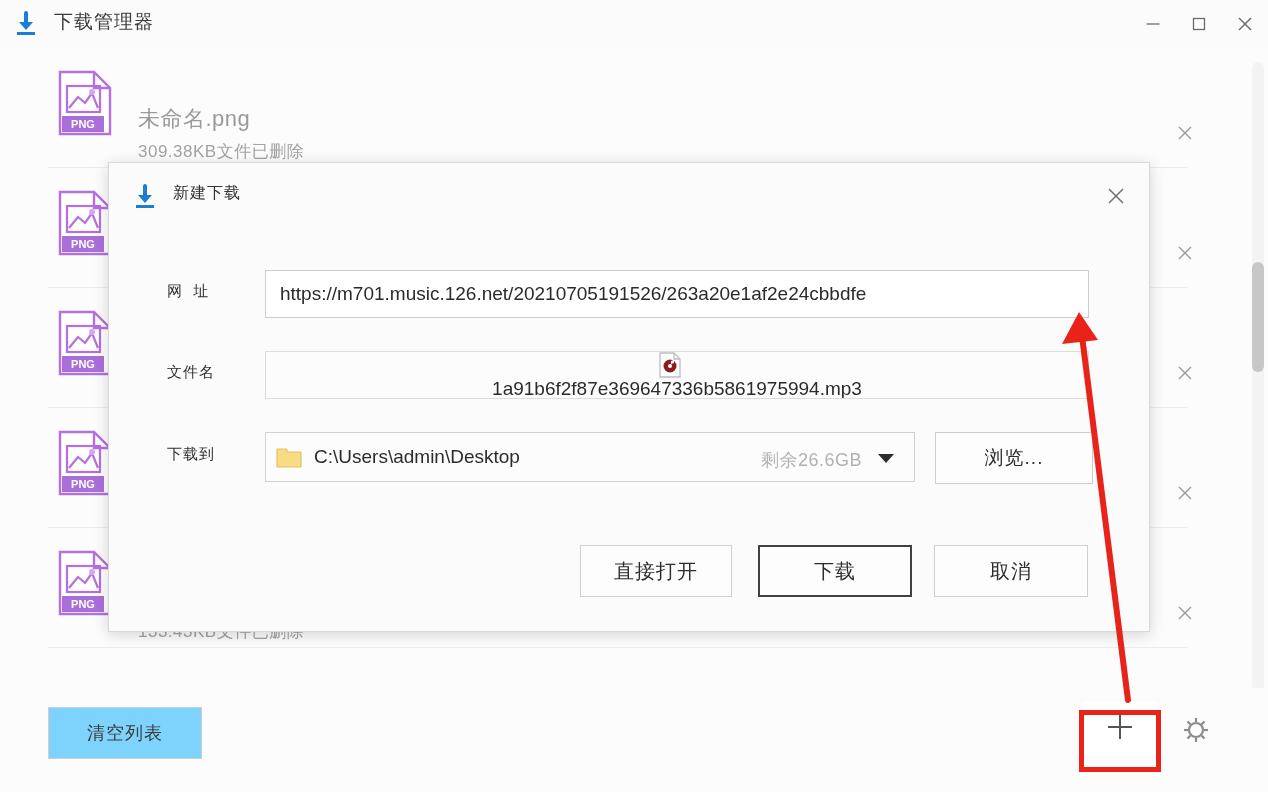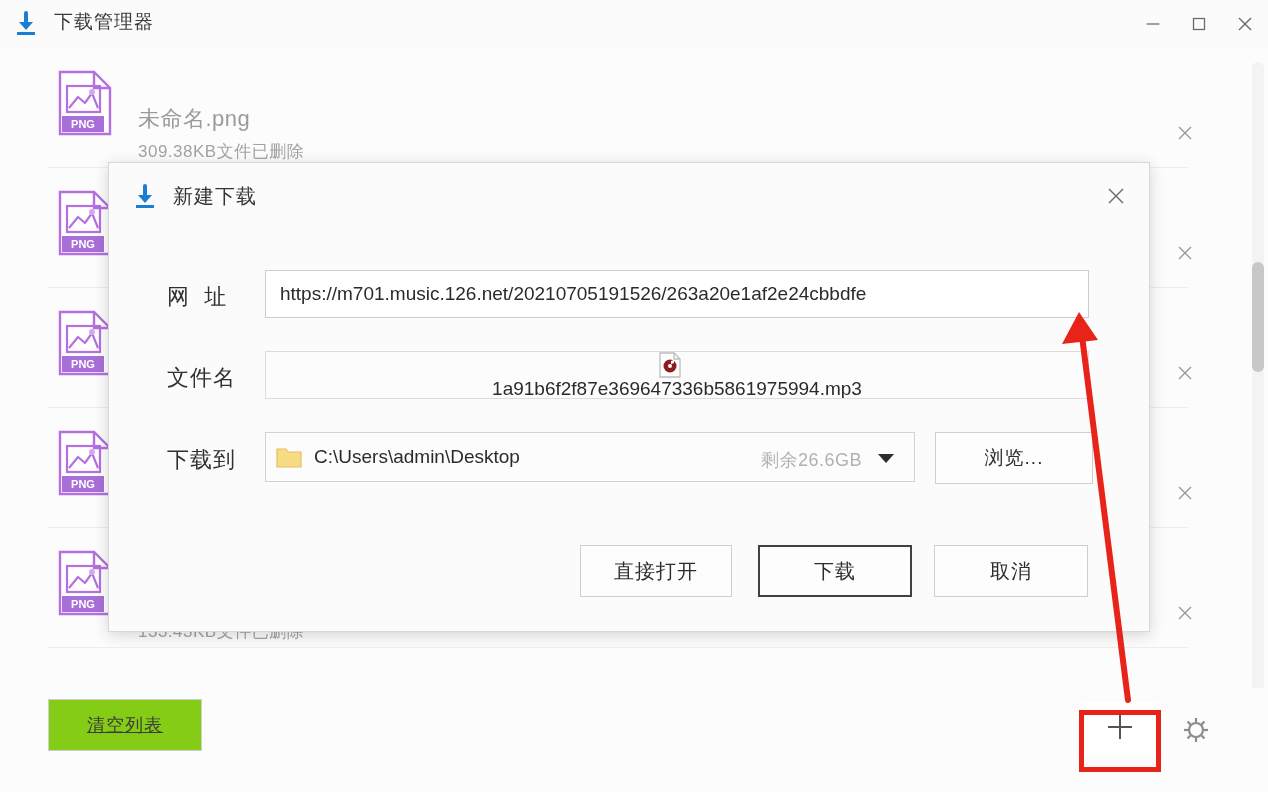--- a/index.html
+++ b/index.html
@@ -126,31 +126,30 @@
 
   
   .bottombar {
     position: absolute;
     left: 0; bottom: 0;
     width: 1268px; height: 104px;
     background: #fcfcfc;
   }
   .clear-btn {
     position: absolute;
-    left: 48px; top: 11px;
+    left: 48px; top: 19px;
     width: 152px; height: 50px;
     border: 1px solid #cfcfcf;
-    background: #84cc16;
+    background: #7dd3fc;
     font-size: 18px;
     color: #3c3c3c;
     display: flex;
     align-items: center;
     justify-content: center;
     letter-spacing: 1px;
-    text-decoration: underline;
   }
   .add-btn {
     position: absolute;
     left: 1083px; top: 14px;
     width: 74px; height: 54px;
     background: #ffffff;
     display: flex;
     align-items: center;
     justify-content: center;
     color: #555;
@@ -180,39 +179,39 @@
     box-shadow: 0 3px 14px rgba(0,0,0,0.16);
   }
   .dlg-icon {
     position: absolute;
     left: 22px; top: 20px;
     width: 28px; height: 28px;
   }
   .dlg-title {
     position: absolute;
     left: 64px; top: 20px;
-    font-size: 20px;
+    font-size: 16px;
     color: #333;
     letter-spacing: 1px;
   }
   .dlg-close {
     position: absolute;
     right: 18px; top: 18px;
     width: 30px; height: 30px;
     color: #6e6e6e;
     display: flex;
     align-items: center;
     justify-content: center;
   }
 
   .field-row { position: absolute; left: 0; width: 1040px; }
   .field-label {
     position: absolute;
     left: 58px;
-    font-size: 22px;
+    font-size: 15px;
     color: #303030;
     letter-spacing: 1px;
     white-space: pre;
   }
   .field-box {
     position: absolute;
     left: 156px;
     background: #fff;
     border: 1px solid #cdcdcd;
     box-sizing: border-box;

